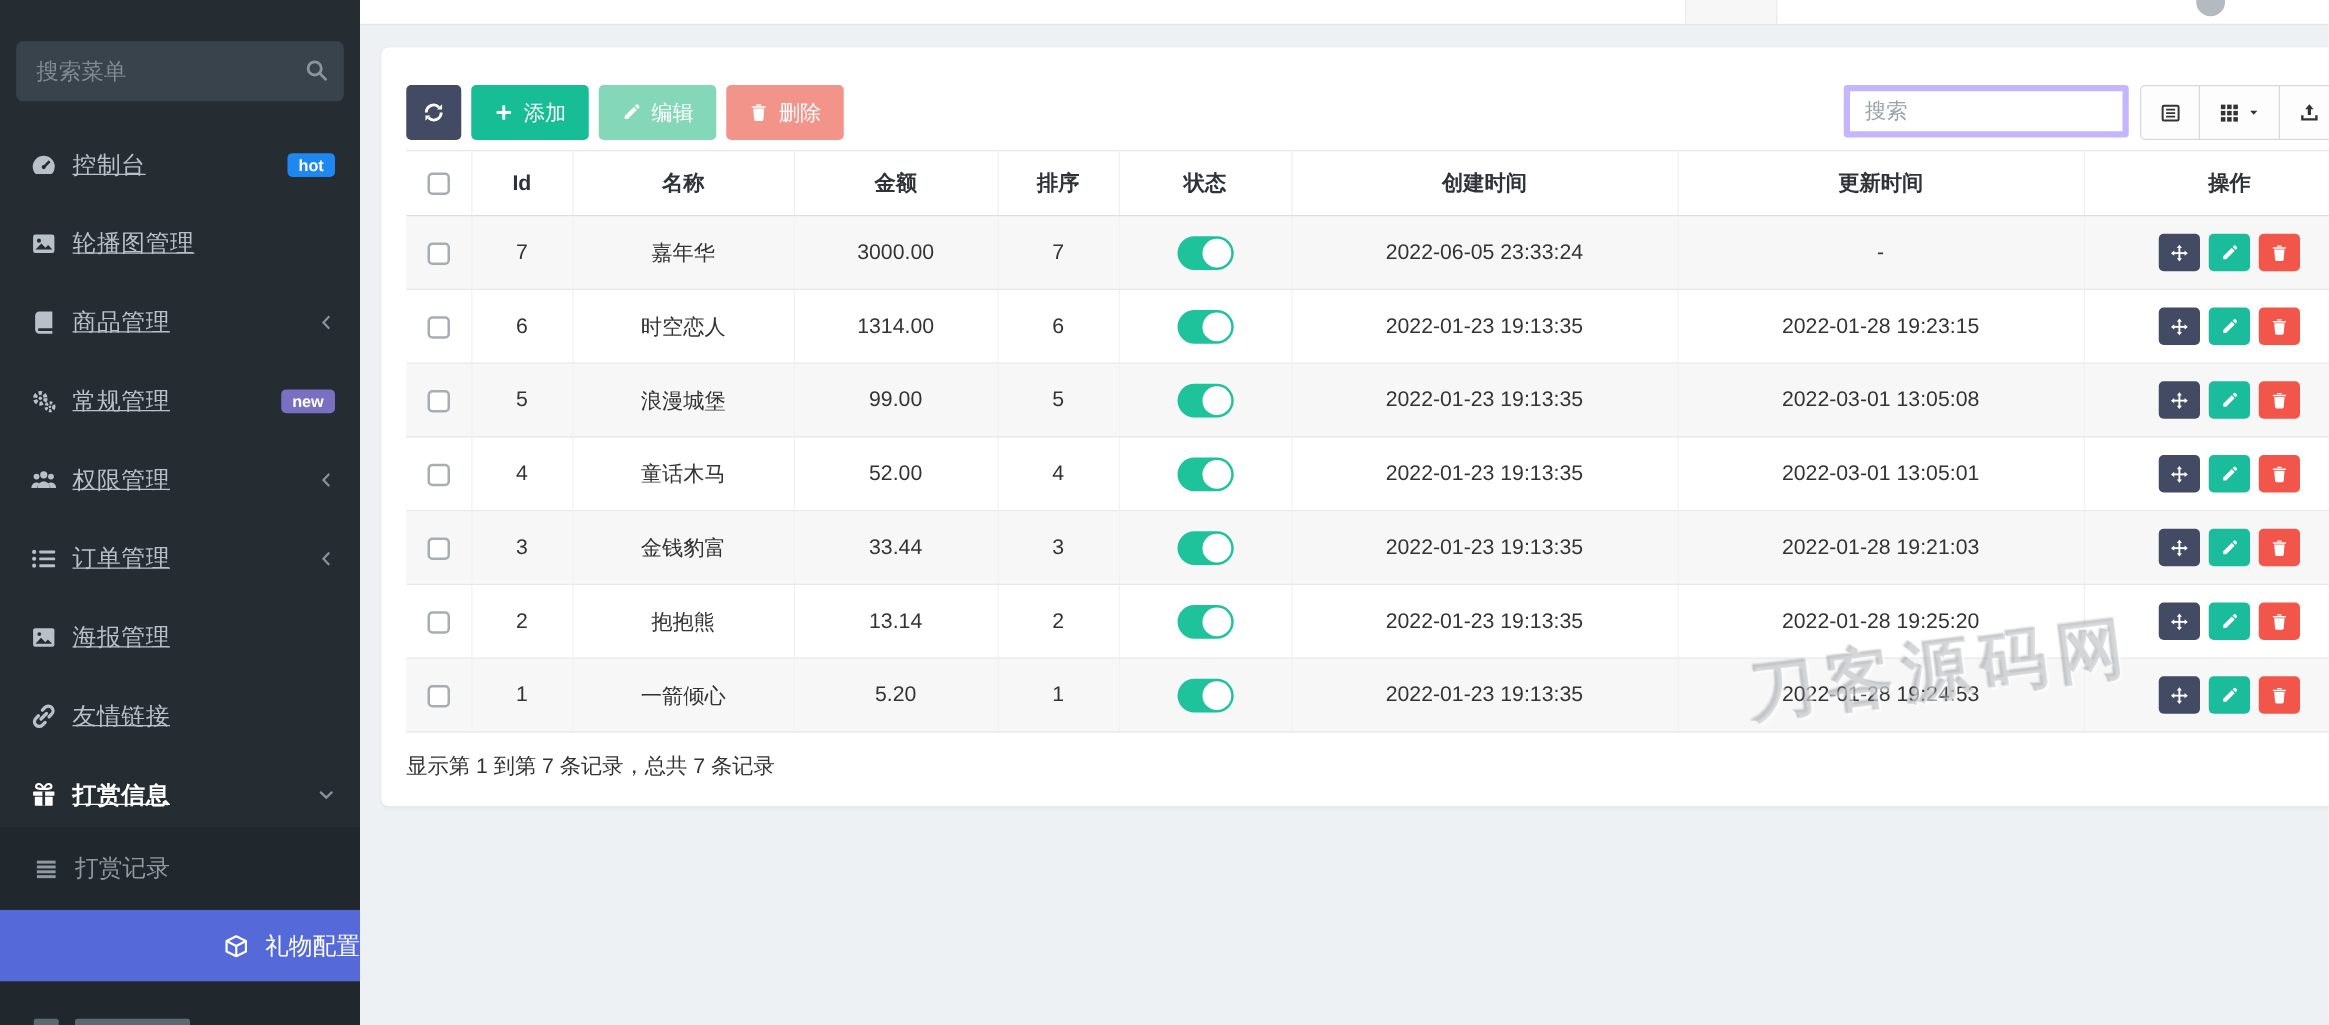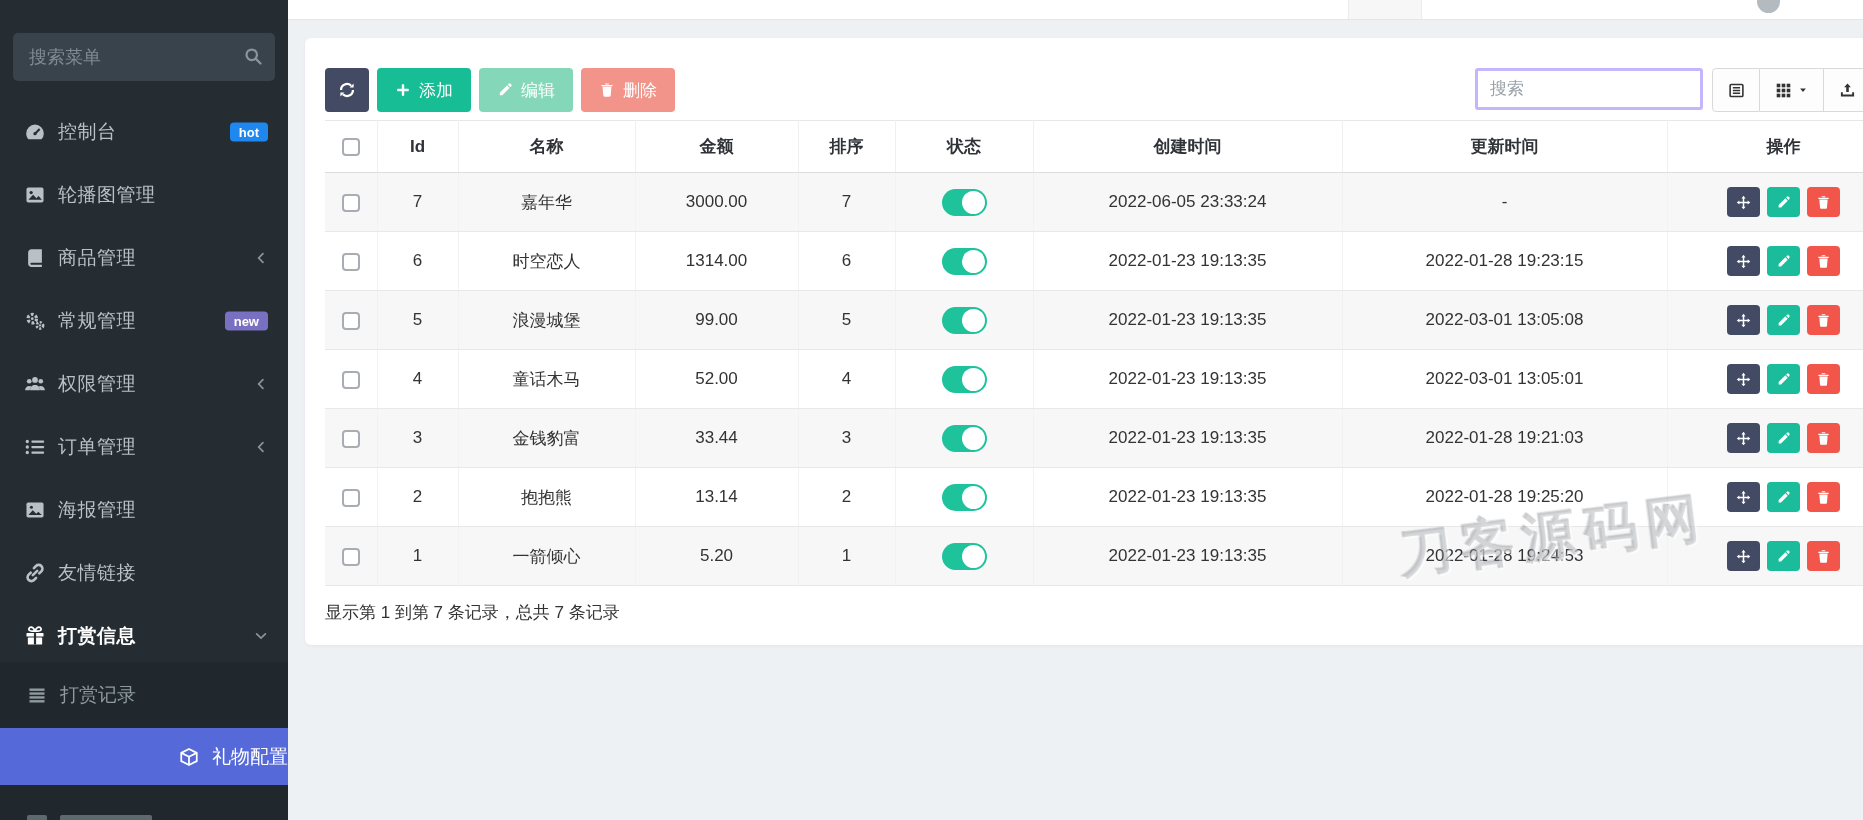--- a/index.html
+++ b/index.html
@@ -15,21 +15,21 @@
   .side-search { position:absolute; left:13px; top:33px; width:262px; height:48px; background:#39434b; border-radius:5px; }
   .side-search input {
     width:100%; height:100%; background:transparent; border:none; outline:none;
     padding:0 40px 0 16px; font-size:18px; color:#cfd6da; font-family:inherit;
   }
   .side-search input::placeholder { color:#7f8a91; }
   .side-search .mag { position:absolute; right:12px; top:13px; width:20px; height:20px; color:#8a949b; }
   .menu { position:absolute; left:0; top:100px; width:288px; }
   .item { position:relative; height:63px; display:flex; align-items:center; cursor:pointer; }
   .item .ic { width:22px; height:22px; margin-left:24px; color:#b7c1c7; flex:0 0 22px; }
-  .item .lbl { margin-left:12px; font-size:19px; color:#b7c1c7; letter-spacing:.5px; }
+  .item .lbl { margin-left:12px; font-size:19px; color:#b7c1c7; letter-spacing:.5px;text-decoration:underline; }
   .item.active .lbl { color:#ffffff; font-weight:bold; }
   .item.active .ic { color:#ffffff; }
   .badge { position:absolute; right:20px; top:50%; transform:translateY(-50%);
     color:#fff; font-size:13px; font-weight:bold; padding:3px 9px; border-radius:4px; line-height:1; }
   .chev { position:absolute; right:20px; top:50%; transform:translateY(-50%); width:14px; height:14px; color:#8a949b; }
   .submenu { position:absolute; left:0; top:662px; width:288px; height:158px; background:#20282d; }
   .sub-item { position:relative; height:66px; display:flex; align-items:center; cursor:pointer; }
   .sub-item .ic { width:20px; height:20px; margin-left:27px; color:#8f9aa0; flex:0 0 20px; }
   .sub-item .lbl { margin-left:13px; font-size:19px; color:#8f9aa0; }
   .sub-item.active { background:#5569d8; height:57px;justify-content:flex-end; }
@@ -46,21 +46,21 @@
   .card { position:absolute; left:305px; top:38px; width:1680px; height:607px; background:#ffffff; border-radius:6px; box-shadow:0 1px 3px rgba(30,40,50,.06); }
   .toolbar { position:absolute; left:20px; top:30px; display:flex; gap:8px; }
   .btn { display:flex; align-items:center; justify-content:center; gap:8px; height:44px; border:none; border-radius:4px;
     color:#fff; font-size:17px; font-family:inherit; cursor:pointer; padding:1px 18px; }
   .btn .bic { width:16px; height:16px; display:inline-block; }
   .btn-dark { background:#434a63; width:44px; padding:0; }
   .btn-dark .bic { width:18px; height:18px; }
   .btn-green { background:#17bd94; }
   .btn-green-dis { background:#85d7ba; cursor:default; }
   .btn-red-dis  { background:#f2948a; cursor:default; }
-  .table-search { position:absolute; left:1170px; top:30px; width:228px; height:42px; border:3px solid #c4b5fd; border-radius:3px;
+  .table-search { position:absolute; left:1170px; top:30px; width:228px; height:42px; border:5px solid #c4b5fd; border-radius:3px;
     font-size:17px; padding:0 12px; color:#555; outline:none; font-family:inherit; }
   .table-search::placeholder { color:#9aa2a9; }
   .btn-group { position:absolute; left:1407px; top:30px; height:44px; display:flex; }
   .gbtn { display:flex; align-items:center; justify-content:center; gap:6px; height:44px; background:#fdfdfd;
     border:1px solid #d9d9d9; border-left-width:0; color:#333; cursor:pointer; }
   .gbtn:first-child { border-left-width:1px; border-radius:4px 0 0 4px; }
   .gbtn .bic { width:17px; height:17px; }
   .gbtn .car { width:10px; height:10px; }
   .g1 { width:48px; } .g2 { width:64px; } .g3 { width:64px; }
   

